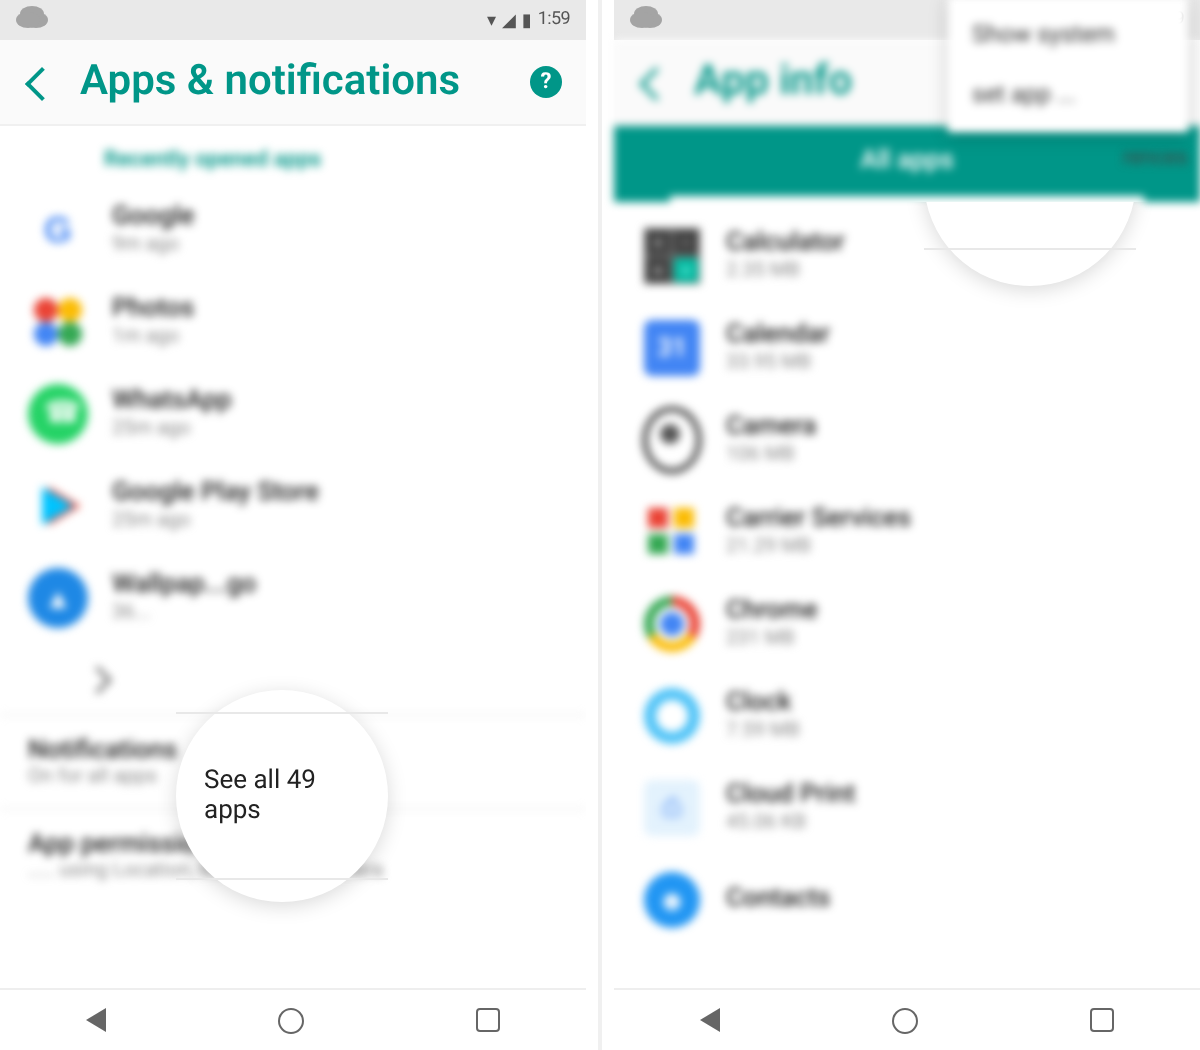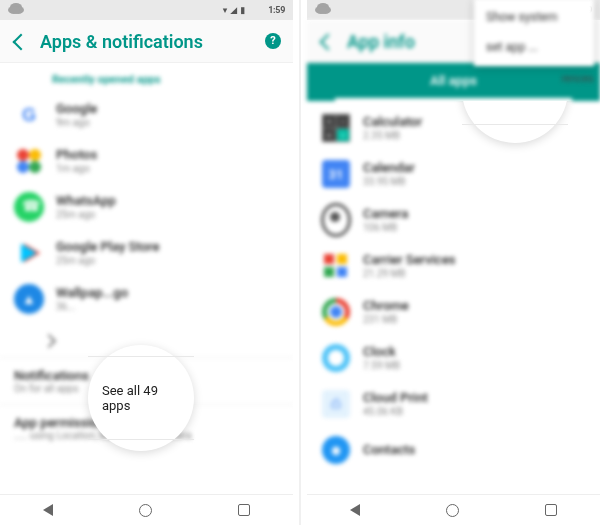--- a/index.html
+++ b/index.html
@@ -42,21 +42,21 @@
     padding: 0 8px;
     box-sizing: border-box;
     font-size: 9px;
     color: #555;
   }
   .status-left { display:flex; align-items:center; gap:4px; }
   .status-right { display:flex; align-items:center; gap:3px; }
   .cloud-icon { width:12px; height:8px; border-radius:50%; background:#777;
     box-shadow: 4px 0 0 0 #777, 2px -3px 0 0 #777; opacity:.6;}
   .signal { font-size:9px; }
-  .clock-text { font-weight:700; letter-spacing:-.3px;margin-left:20px; }
+  .clock-text { font-weight:400; letter-spacing:-.3px; }
 
   
   .app-header {
     height: 42px;
     display: flex;
     align-items: center;
     gap: 14px;
     padding: 0 12px;
     color: #009688;
     border-bottom: 1px solid #f0f0f0;
@@ -69,21 +69,21 @@
   .back-arrow::before {
     content:"";
     position:absolute;
     width:10px; height:10px;
     border-left:2px solid #009688;
     border-bottom:2px solid #009688;
     transform: rotate(45deg);
     top:2px; left:3px;
   }
   .header-title {
-    font-size: 18px;
+    font-size: 21px;
     font-weight: 600;
     color:#009688;
     flex:1;
   }
   .help-circ {
     width: 16px; height:16px; border-radius:50%;
     background:#009688; color:#fff;
     font-size:11px; line-height:16px; text-align:center;
     font-weight:700;
   }

